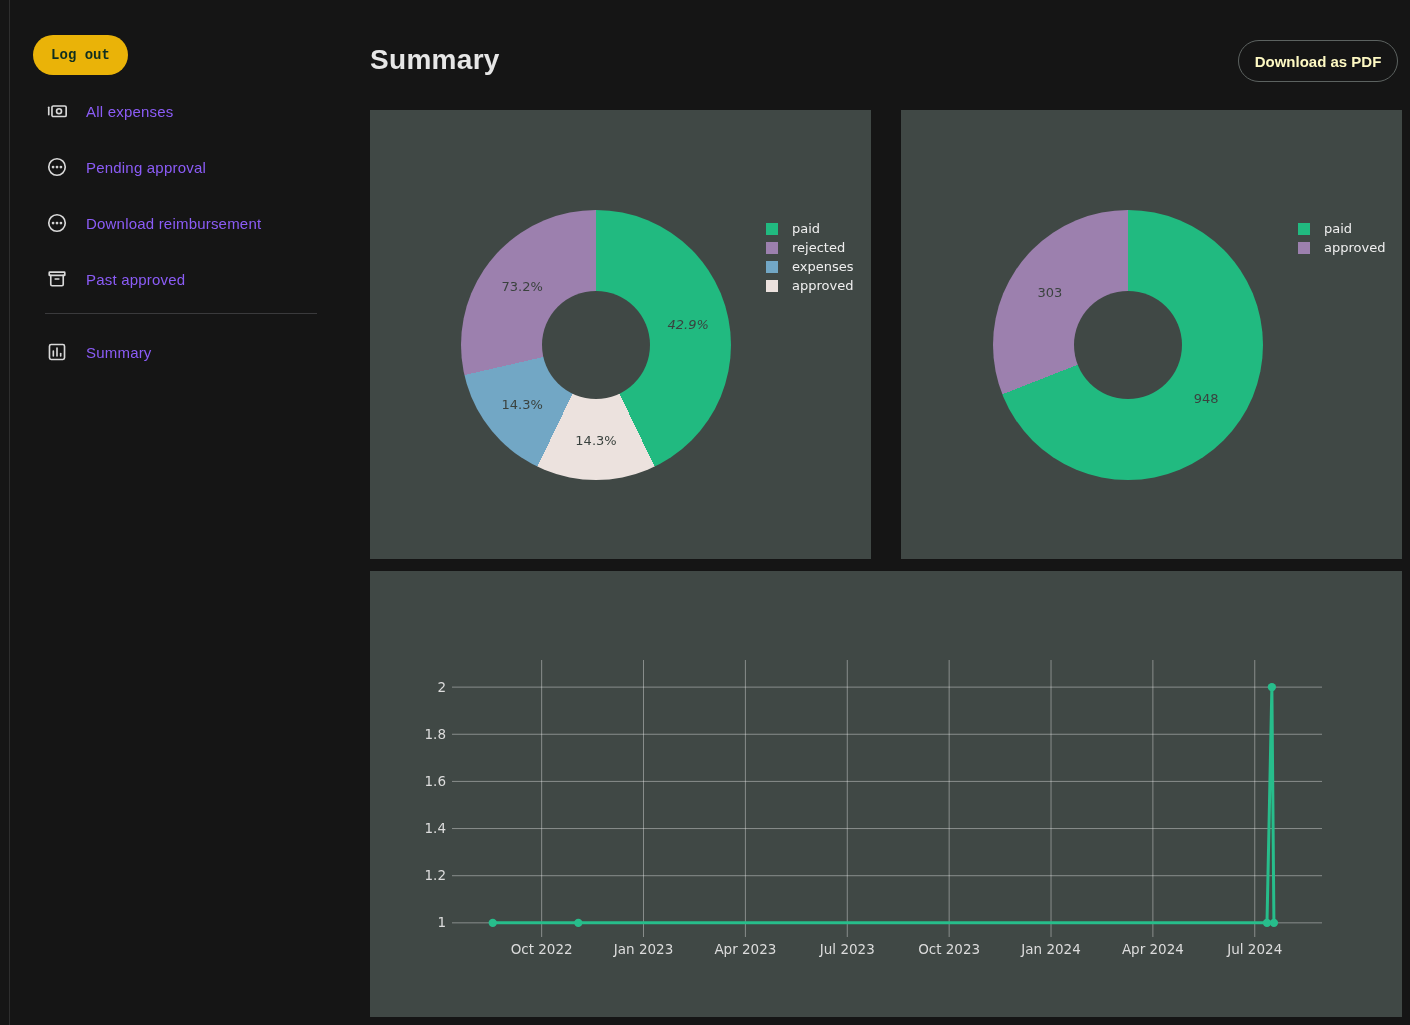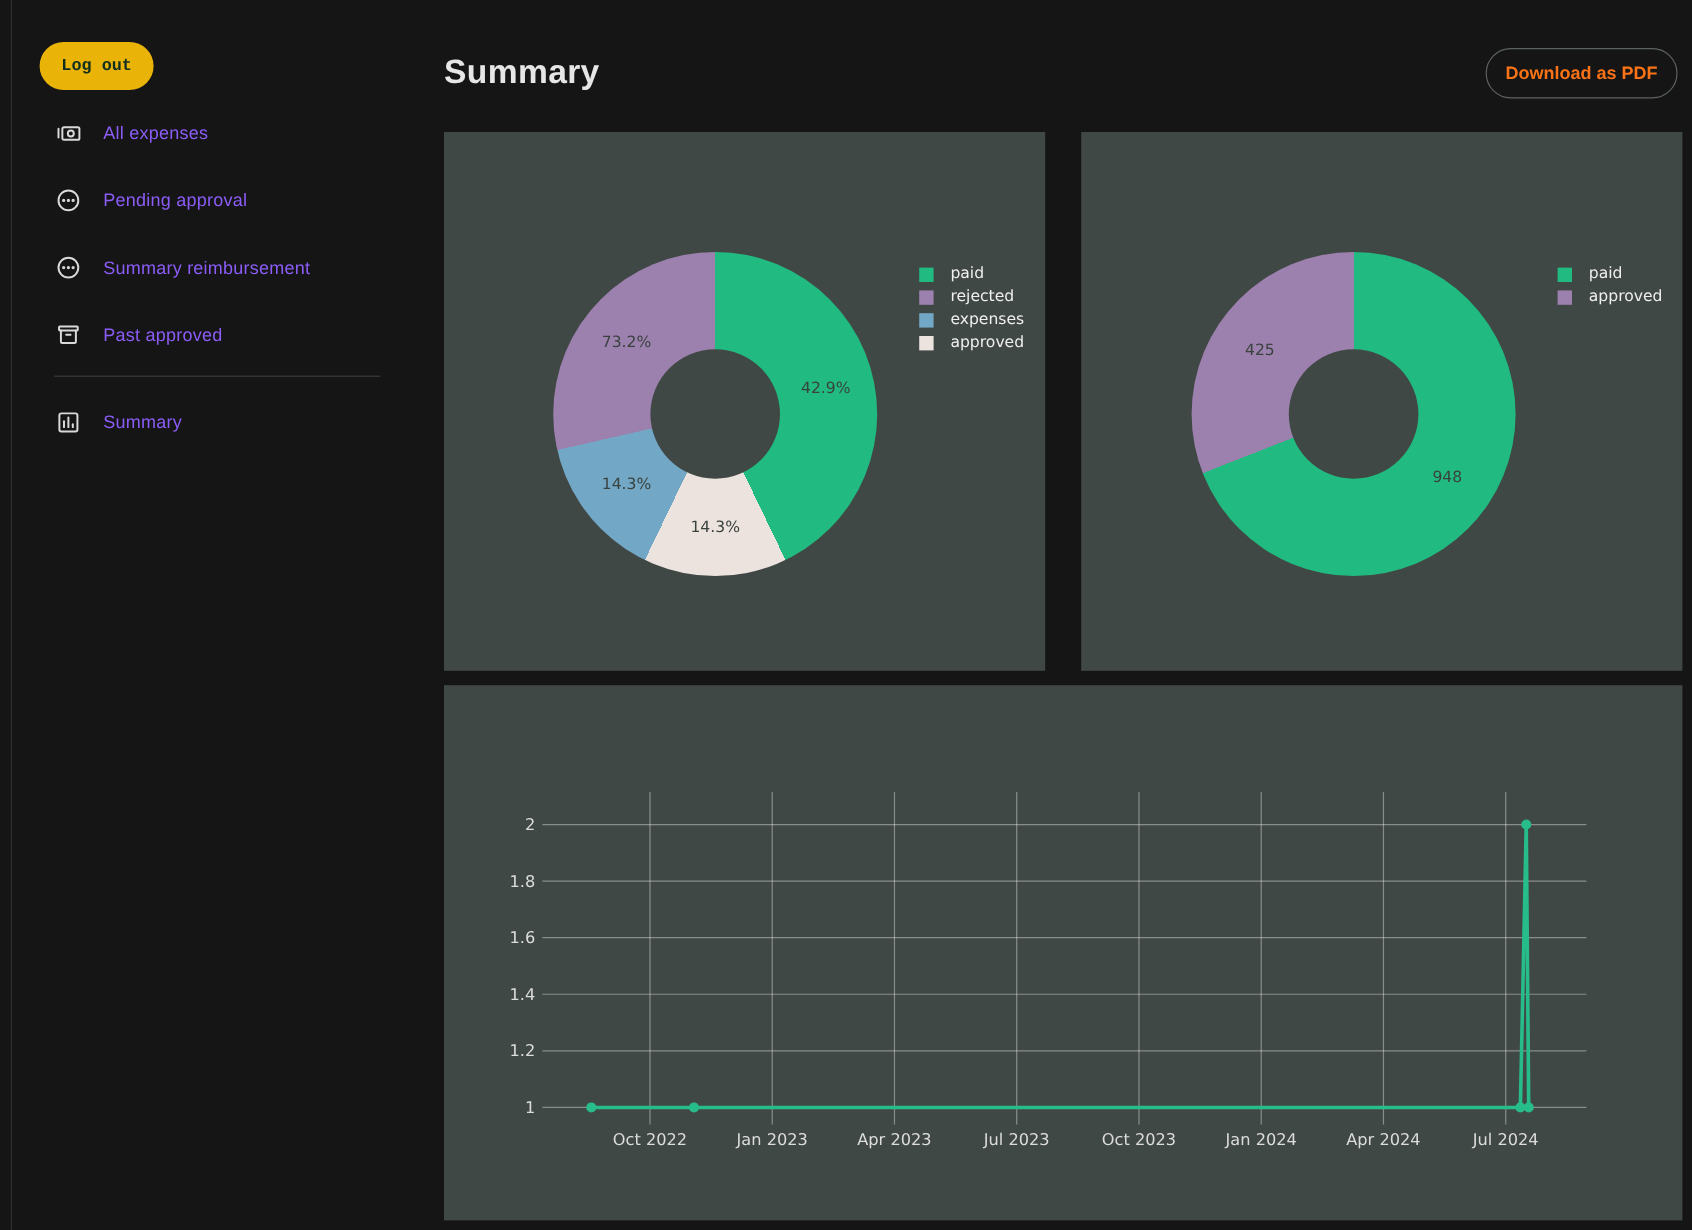--- a/index.html
+++ b/index.html
@@ -28,21 +28,21 @@
   .nav-divider { position:absolute; left:45px; top:313px; width:272px; height:1px; background:#3a3a3c; }
 
   
   .page-title {
     position:absolute; left:370px; top:44px; color:#e6e6e6;
     font-size:28px; font-weight:600; letter-spacing:.3px;
   }
   .download-btn {
     position:absolute; left:1238px; top:40px; width:160px; height:42px;
     background:transparent; border:1px solid #5c6260; border-radius:21px;
-    color:#f97316; font-family:"Liberation Sans", sans-serif; font-size:15px; font-weight:700; cursor:pointer;
+    color:#fef9c3; font-family:"Liberation Sans", sans-serif; font-size:15px; font-weight:700; cursor:pointer;
   }
 
   
   .panel { position:absolute; background:#404845; }
   .panel-pie1 { left:370px; top:110px; width:501px; height:449px; }
   .panel-pie2 { left:901px; top:110px; width:501px; height:449px; }
   .panel-line { left:370px; top:571px; width:1032px; height:446px; }
 
   
   .pie { position:absolute; width:270px; height:270px; border-radius:50%; }
@@ -98,21 +98,21 @@
 
     <div class="nav-item" style="top:211px">
       <span class="icon">
         <svg width="22" height="22" viewBox="0 0 24 24">
           <circle cx="12" cy="12" r="9"></circle>
           <circle cx="7.7" cy="12" r="0.6" fill="#d9d9d9"></circle>
           <circle cx="12" cy="12" r="0.6" fill="#d9d9d9"></circle>
           <circle cx="16.3" cy="12" r="0.6" fill="#d9d9d9"></circle>
         </svg>
       </span>
-      <span class="nav-label">Summary reimbursement</span>
+      <span class="nav-label">Download reimbursement</span>
     </div>
 
     <div class="nav-item" style="top:267px">
       <span class="icon">
         <svg width="22" height="22" viewBox="0 0 24 24">
           <rect x="3.5" y="4.5" width="17" height="3.6" rx="0.6"></rect>
           <path d="M5.2 8.1 V18 a1.4 1.4 0 0 0 1.4 1.4 H17.4 a1.4 1.4 0 0 0 1.4-1.4 V8.1"></path>
           <path d="M10 12 H14"></path>
         </svg>
       </span>
@@ -134,21 +134,21 @@
     </div>
   </aside>
 
   <main>
     <h1 class="page-title">Summary</h1>
     <button class="download-btn">Download as PDF</button>
 
     <section class="panel panel-pie1">
       <div class="pie pie1-pos" id="pie0" style="background: conic-gradient(rgb(33, 186, 128) 0deg, rgb(33, 186, 128) 154.286deg, rgb(236, 226, 222) 154.286deg, rgb(236, 226, 222) 205.714deg, rgb(114, 167, 197) 205.714deg, rgb(114, 167, 197) 257.143deg, rgb(156, 128, 174) 257.143deg, rgb(156, 128, 174) 360deg);">
         <div class="pie-hole"></div>
-      <span class="pie-label" style="left: 227.131px; top: 113.972px;">42.9%</span>
+      <span class="pie-label" style="left: 227.131px; top: 113.972px; font-style: italic;">42.9%</span>
           <span class="pie-label" style="left: 135px; top: 229.5px;">14.3%</span>
           <span class="pie-label" style="left: 61.1169px; top: 193.92px;">14.3%</span>
           <span class="pie-label" style="left: 61.1169px; top: 76.0802px;">73.2%</span>
         </div>
       <div class="legend legend1">
         <div class="legend-row">
           <span class="swatch" style="background: rgb(33, 186, 128);"></span>
           <span class="legend-label">paid</span>
         </div>
         <div class="legend-row">
@@ -163,21 +163,21 @@
           <span class="swatch" style="background: rgb(236, 226, 222);"></span>
           <span class="legend-label">approved</span>
         </div>
       </div>
     </section>
 
     <section class="panel panel-pie2">
       <div class="pie pie2-pos" id="pie1" style="background: conic-gradient(rgb(33, 186, 128) 0deg, rgb(33, 186, 128) 248.565deg, rgb(156, 128, 174) 248.565deg, rgb(156, 128, 174) 360deg);">
         <div class="pie-hole"></div>
       <span class="pie-label" style="left: 213.082px; top: 188.229px;">948</span>
-          <span class="pie-label" style="left: 56.9175px; top: 81.7705px;">425</span>
+          <span class="pie-label" style="left: 56.9175px; top: 81.7705px;">303</span>
         </div>
       <div class="legend legend2">
         <div class="legend-row">
           <span class="swatch" style="background: rgb(33, 186, 128);"></span>
           <span class="legend-label">paid</span>
         </div>
         <div class="legend-row">
           <span class="swatch" style="background: rgb(156, 128, 174);"></span>
           <span class="legend-label">approved</span>
         </div>

